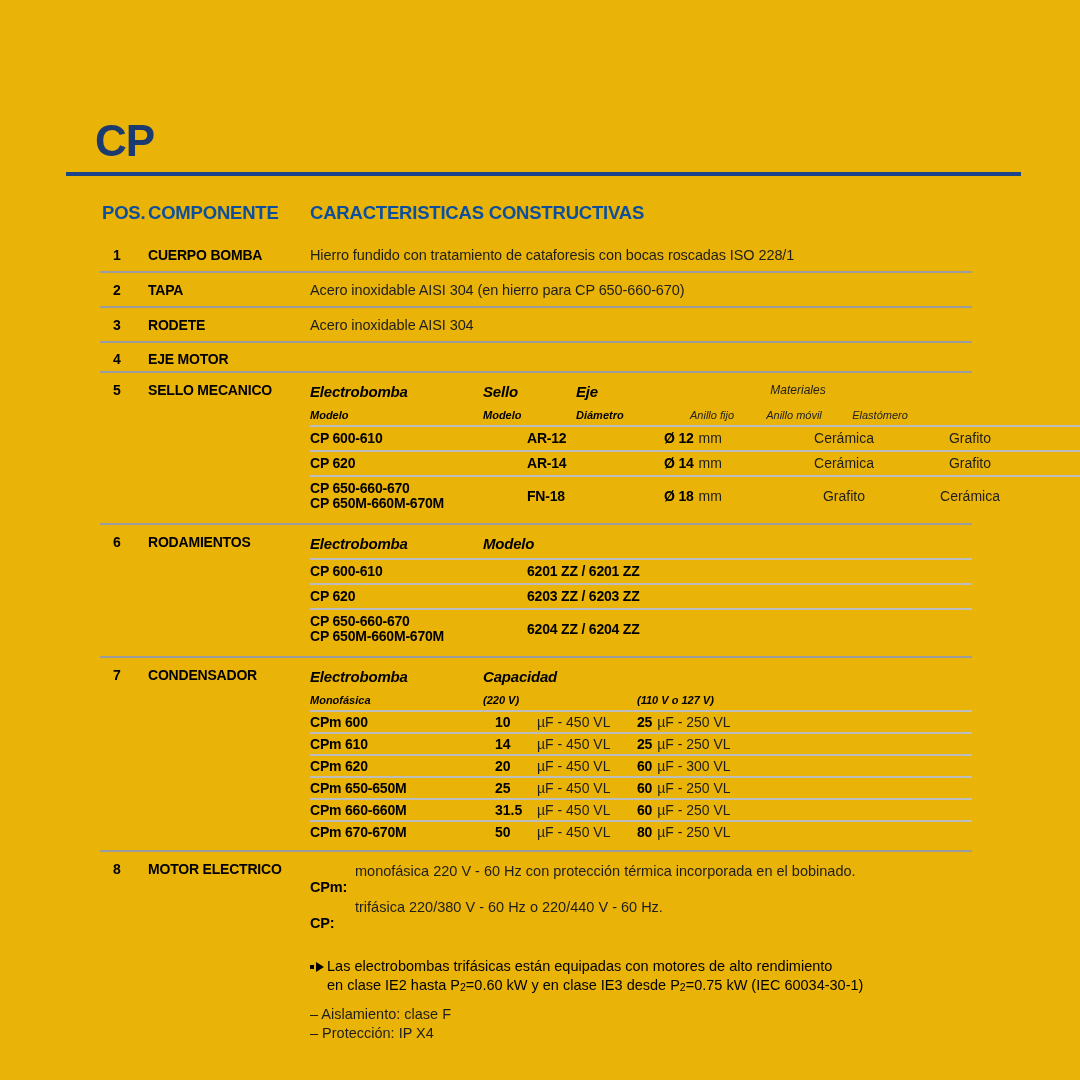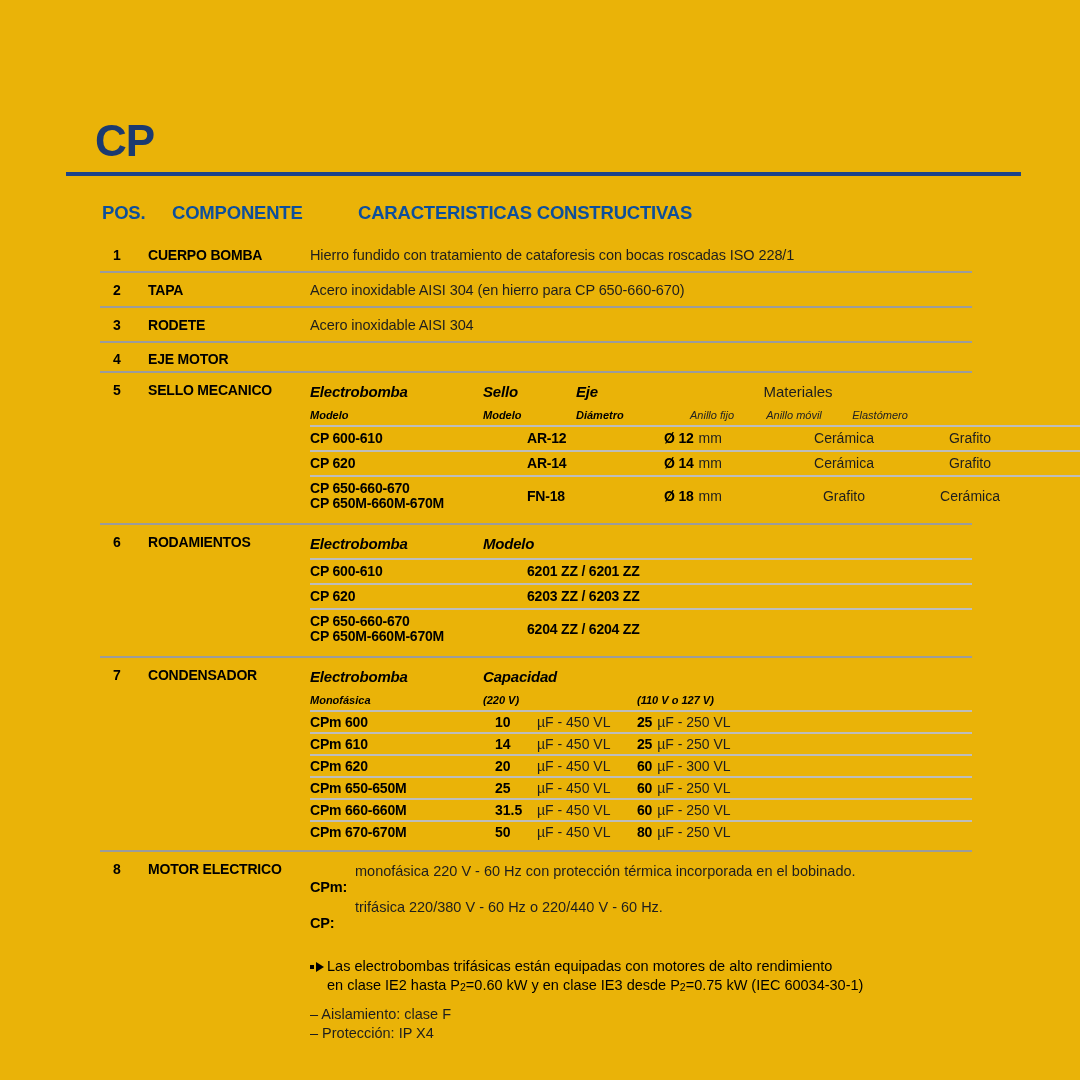--- a/index.html
+++ b/index.html
@@ -8,39 +8,39 @@
   .page{position:absolute;inset:0;background:#eab308;}
 
   .title{position:absolute;left:95px;top:116px;font-size:44px;font-weight:800;
          letter-spacing:-1px;color:#1b3a70;}
   .rule{position:absolute;left:66px;top:172px;width:955px;height:4px;background:#1c4489;}
 
   .content{position:absolute;left:100px;top:202px;width:872px;}
 
   .grid3{display:grid;grid-template-columns:48px 162px 1fr;}
   .thead{color:#0d4f9c;font-weight:700;font-size:18.5px;letter-spacing:-0.2px;
-         padding-bottom:14px;gap:24px;}
+         padding-bottom:14px;}
   .thead .c-pos{padding-left:2px;}
 
   .sect{padding:9px 0 8px;}
   .sect.bt{border-top:2px solid #9c9c9c;}
   .sect.s4{padding:8px 0 4px;}
   .pos{font-weight:700;font-size:14px;color:#000;text-align:center;padding-right:14px;}
   .comp{font-weight:700;font-size:14px;color:#000;letter-spacing:-0.2px;}
   .body-text{font-size:14.5px;line-height:16px;color:#1e1e1e;letter-spacing:-0.1px;}
   .ml{line-height:19px;}
 
   
   .tgrid{display:grid;}
   .sello-grid{grid-template-columns:173px 93px 95px 82px 82px 90px 1fr;}
   .roda-grid{grid-template-columns:173px 1fr;}
   .cond-grid{grid-template-columns:173px 154px 1fr;}
 
   .ih{font-style:italic;font-weight:700;font-size:15px;color:#000;letter-spacing:-0.2px;}
-  .ih-n{font-weight:400;font-size:15px;color:#1e1e1e;text-align:center;}
+  .ih-n{font-style:italic;font-weight:400;font-size:12px;color:#1e1e1e;text-align:center;}
   .sh{font-style:italic;font-weight:700;font-size:11px;color:#000;}
   .sh-n{font-style:italic;font-weight:400;font-size:11px;color:#222;text-align:center;}
   .shead{padding:1px 0 4px;}
   .ssub{padding:5px 0 4px;border-bottom:2px solid #bdbdbd;}
   .trow{padding:4px 0;align-items:center;font-size:14px;line-height:15px;gap:44px;}
   .trow + .trow{border-top:2px solid #bdbdbd;}
   .crow{padding:3px 0;align-items:center;font-size:14px;line-height:14px;}
   .crow + .crow{border-top:2px solid #bdbdbd;}
   .b{font-weight:700;color:#000;letter-spacing:-0.2px;}
   .ctr{text-align:center;}

